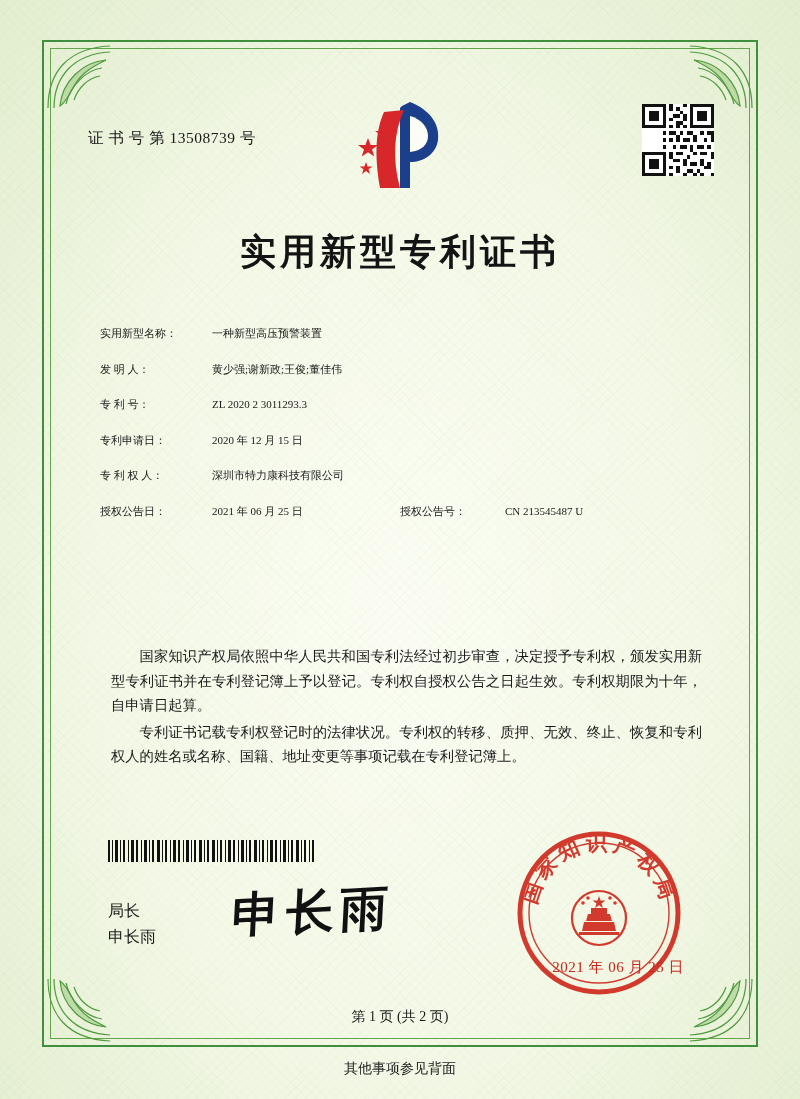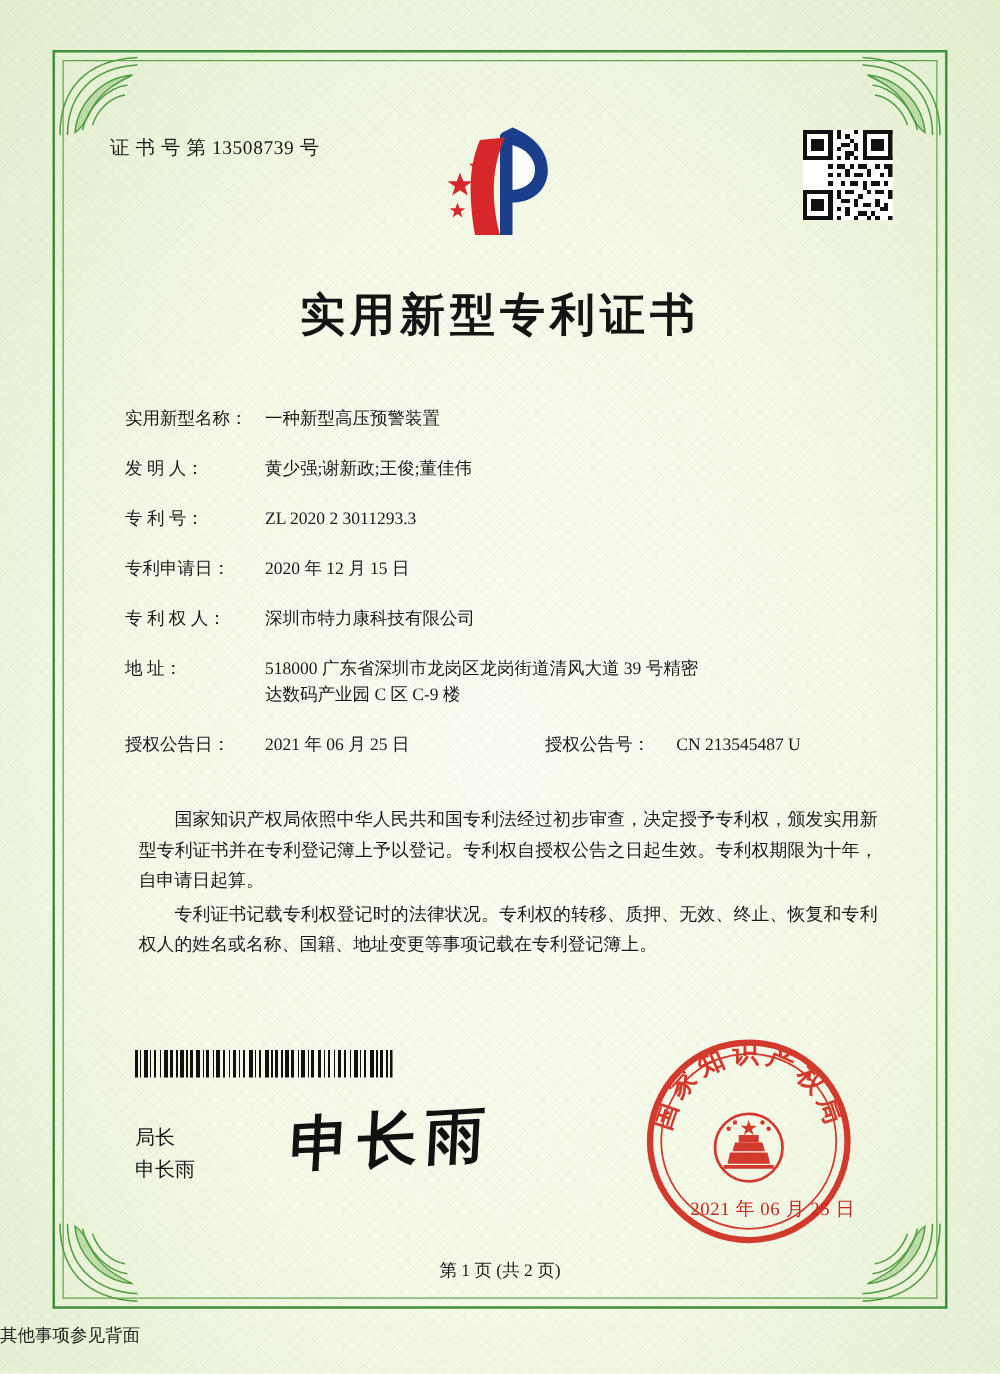--- a/index.html
+++ b/index.html
@@ -55,21 +55,21 @@
   }
   .corner svg { display:block; }
   .c-tl { left: 44px; top: 42px; }
   .c-tr { right: 44px; top: 42px; transform: scaleX(-1); }
   .c-bl { left: 44px; bottom: 54px; transform: scaleY(-1); }
   .c-br { right: 44px; bottom: 54px; transform: scale(-1,-1); }
 
   
   .cert-no {
     position: absolute;
-    left: 88px; top: 108px;
+    left: 88px; top: 128px;
     font-size: 15.5px;
     letter-spacing: 0.5px;
     font-family: "Liberation Serif", serif;
     white-space: nowrap;
   }
 
   .logo {
     position: absolute;
     left: 50%;
     top: 96px;
@@ -96,21 +96,21 @@
     font-family: "Liberation Serif", "DejaVu Serif", serif;
     color: #141414;
   }
 
   
   .fields {
     position: absolute;
     left: 100px;
     top: 325px;
     right: 100px;
-    font-size: 14px;
+    font-size: 11px;
     line-height: 1.5;
   }
   .field-row {
     display: flex;
     align-items: flex-start;
     margin-bottom: 19px;
   }
   .field-label {
     width: 112px;
     flex: 0 0 112px;
@@ -121,21 +121,21 @@
     flex: 1;
     word-break: break-all;
   }
   .field-value .l2 { display: block; }
 
   .two-col {
     display: flex;
     align-items: flex-start;
   }
   .two-col .col-a { width: 300px; flex: 0 0 300px; display: flex; }
-  .two-col .col-b { flex: 1; display: flex; margin-left: 36px; }
+  .two-col .col-b { flex: 1; display: flex; }
   .two-col .col-b .field-label { width: 105px; flex: 0 0 105px; }
 
   
   .body-text {
     position: absolute;
     left: 100px;
     right: 98px;
     top: 644px;
     font-size: 14.3px;
     line-height: 1.72;
@@ -198,20 +198,21 @@
     position: absolute;
     left: 0; right: 0;
     top: 1008px;
     text-align: center;
     font-size: 14px;
   }
   .footer-note {
     position: absolute;
     left: 0; right: 0;
     top: 1060px;
+    text-align: center;
     font-size: 14px;
     color: #222;
   }
 </style>
 </head>
 <body>
 
 <div class="page">
 
   <div class="border-outer"></div>
@@ -381,27 +382,20 @@
     <div class="field-row">
       <div class="field-label">专利申请日：</div>
       <div class="field-value">2020 年 12 月 15 日</div>
     </div>
 
     <div class="field-row">
       <div class="field-label">专 利 权 人：</div>
       <div class="field-value">深圳市特力康科技有限公司</div>
     </div>
 
-    <div class="field-row">
-      <div class="field-label">地        址：</div>
-      <div class="field-value">
-        <span>518000 广东省深圳市龙岗区龙岗街道清风大道 39 号精密</span>
-        <span class="l2">达数码产业园 C 区 C-9 楼</span>
-      </div>
-    </div>
 
     <div class="field-row two-col">
       <div class="col-a">
         <div class="field-label">授权公告日：</div>
         <div class="field-value">2021 年 06 月 25 日</div>
       </div>
       <div class="col-b">
         <div class="field-label">授权公告号：</div>
         <div class="field-value">CN 213545487 U</div>
       </div>

